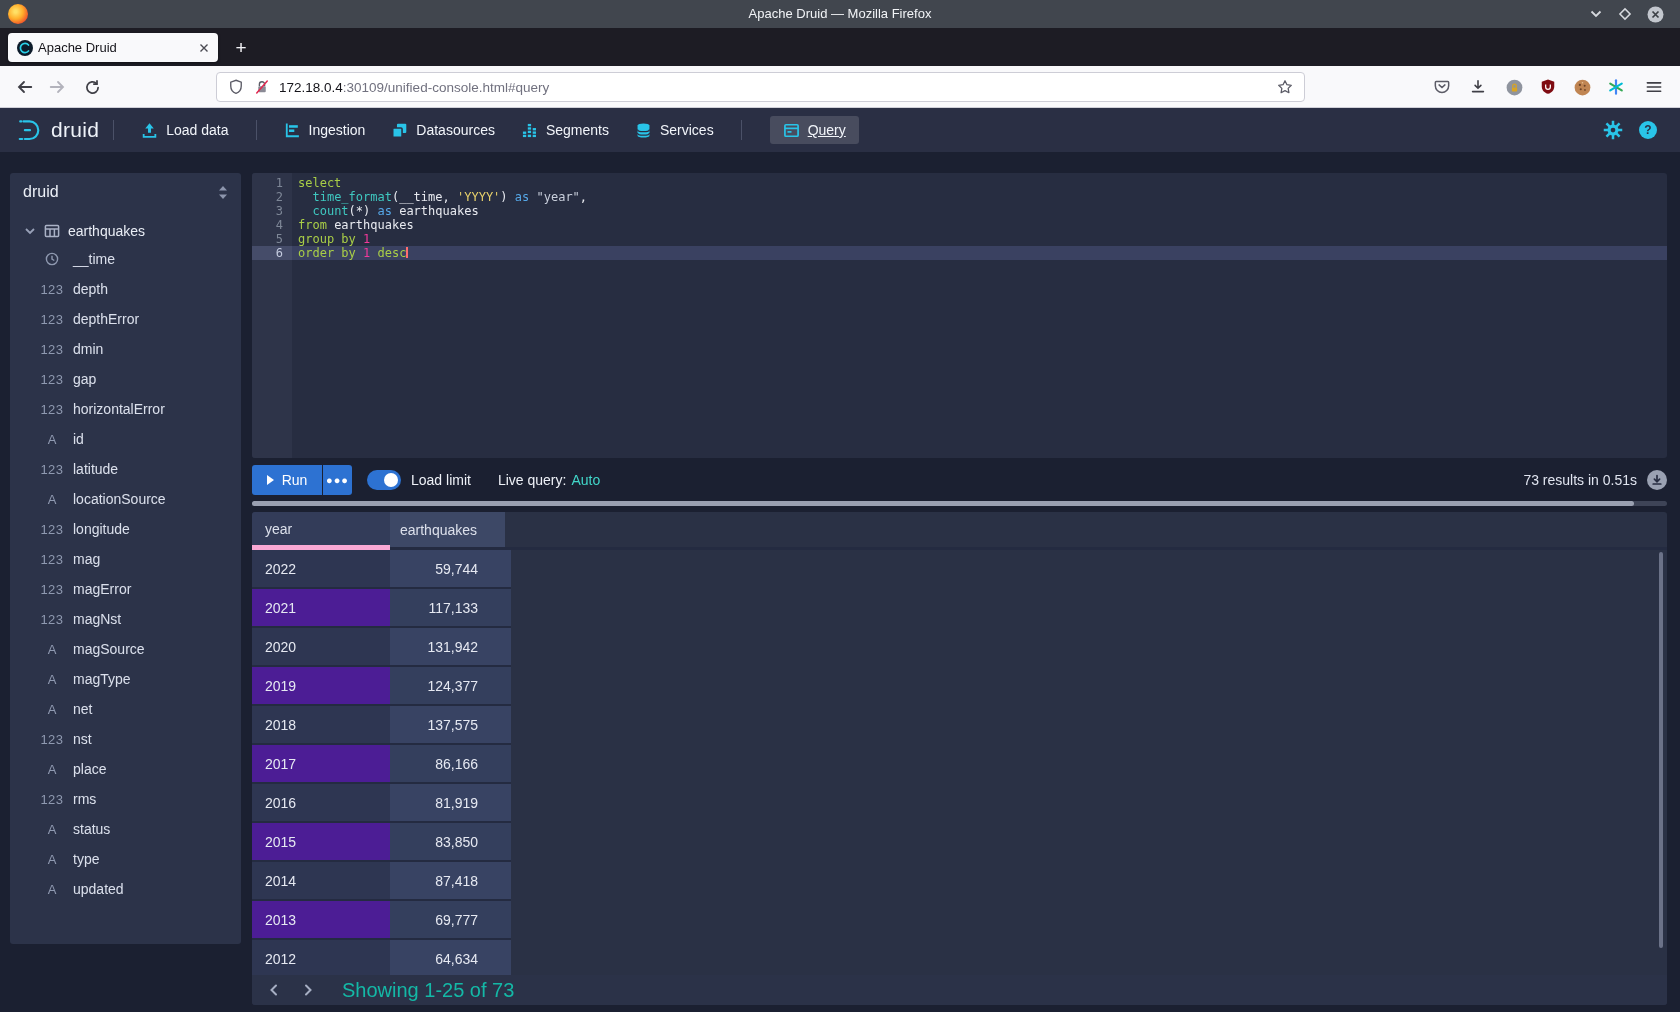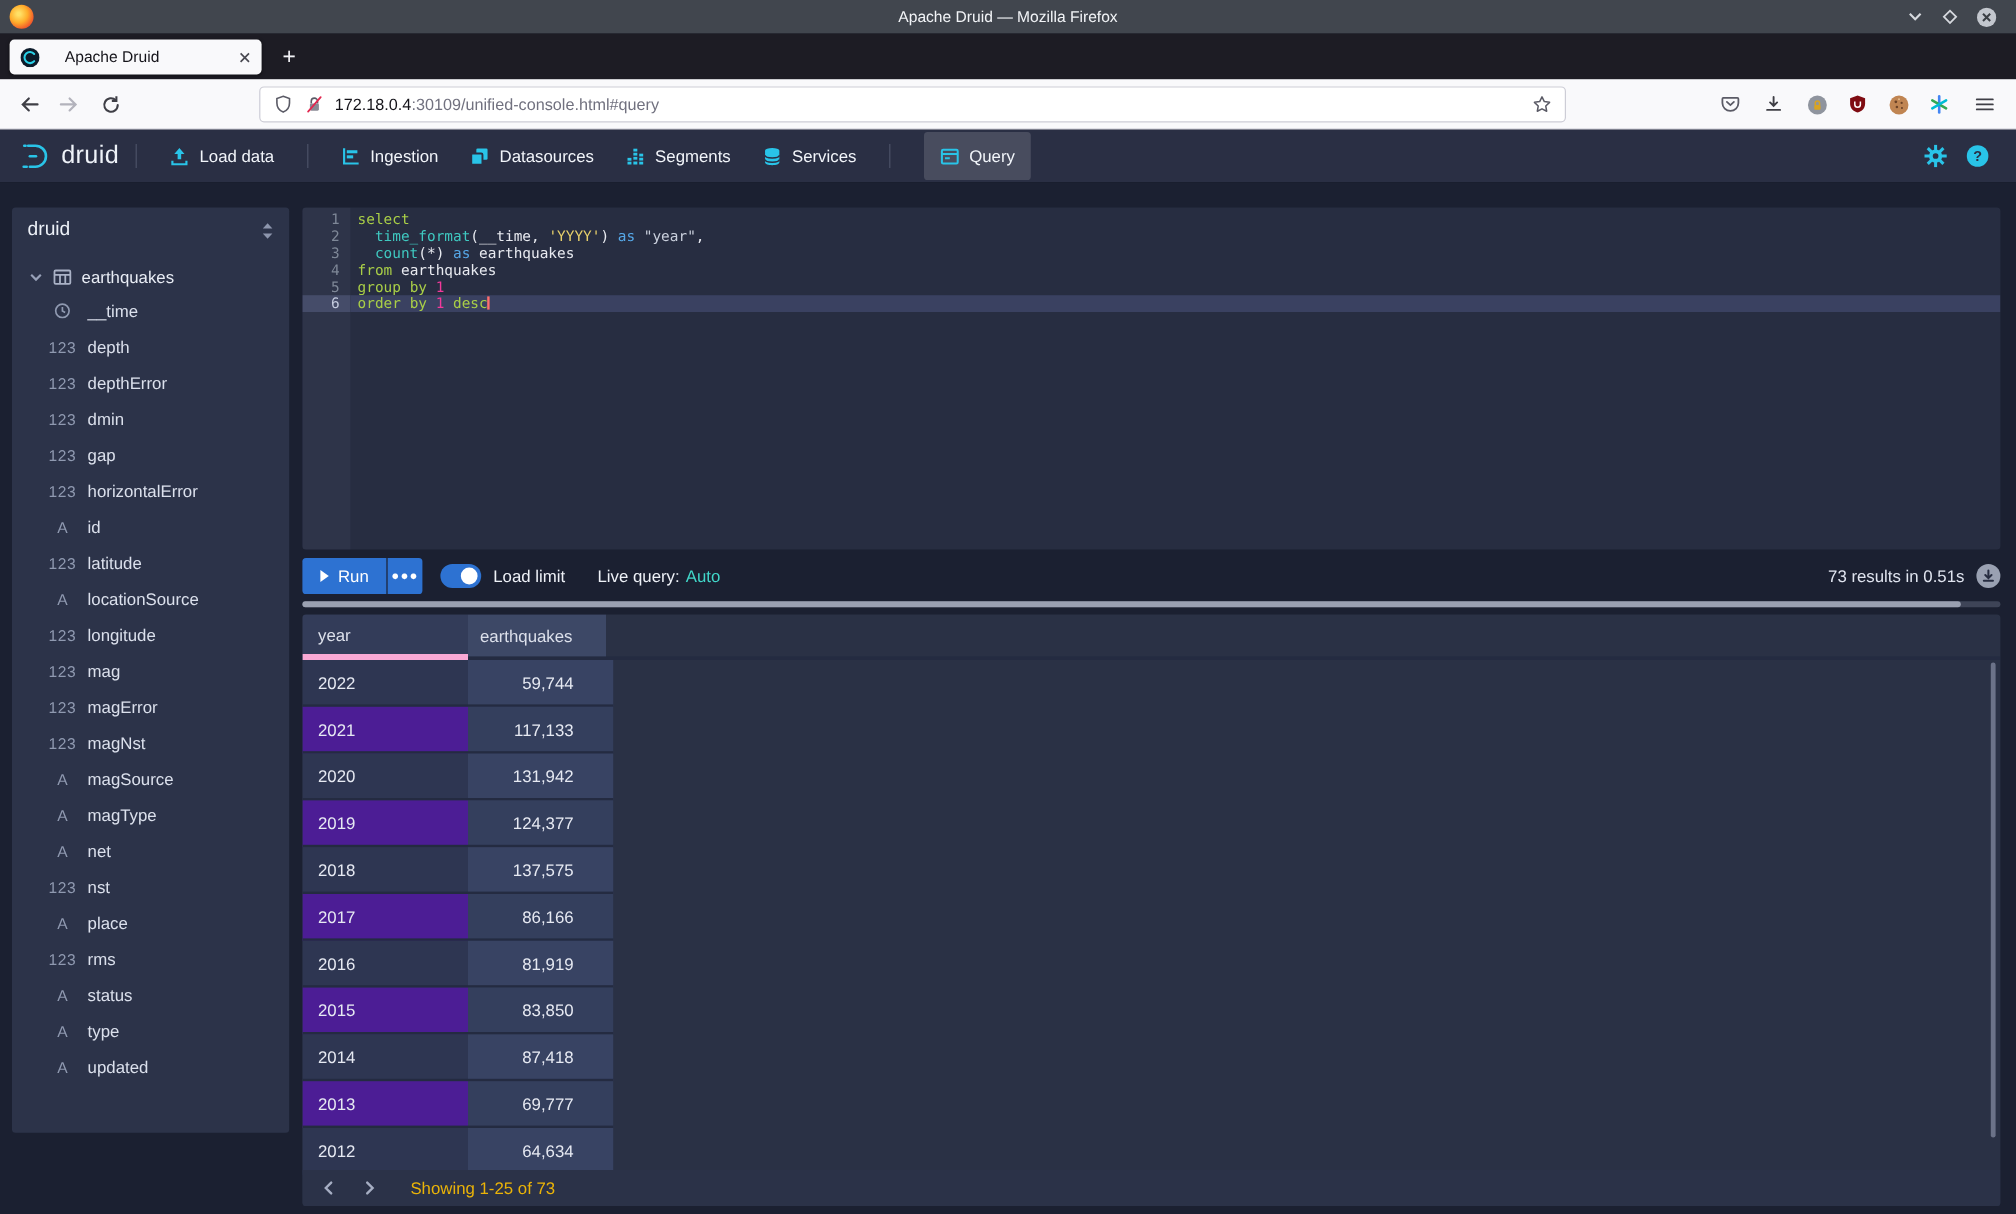--- a/index.html
+++ b/index.html
@@ -11,41 +11,41 @@
   .titlebar { position:absolute; left:0; top:0; width:1680px; height:28px; background:#41464e; }
   .ff-logo { position:absolute; left:8px; top:4px; width:20px; height:20px; border-radius:50%;
     background:radial-gradient(circle at 38% 38%, #ffe066 8%, #ffae2b 42%, #f25c2a 72%, #c42a69 100%); }
   .win-title { position:absolute; left:0; right:0; top:0; height:28px; line-height:28px; text-align:center;
     font-size:13px; color:#f2f4f7; }
   .win-controls { position:absolute; right:16px; top:0; height:28px; display:flex; align-items:center; gap:15px; }
 
   
   .tabbar { position:absolute; left:0; top:28px; width:1680px; height:38px; background:#1d1c24; }
   .tab { position:absolute; left:8px; top:5px; width:210px; height:29px; background:#f9f9fb; border-radius:4px;
-    display:flex; align-items:center; gap:21px; padding:0 9px; box-shadow:0 1px 3px rgba(0,0,0,.4); }
+    display:flex; align-items:center; gap:5px; padding:0 9px; box-shadow:0 1px 3px rgba(0,0,0,.4); }
   .tab-title { flex:1; font-size:13px; color:#15141a; white-space:nowrap; overflow:hidden; }
   .newtab { position:absolute; left:228px; top:7px; width:26px; height:26px; color:#f3f3f7; font-size:19px;
     display:flex; align-items:center; justify-content:center; border-radius:4px; }
 
   
   .toolbar { position:absolute; left:0; top:66px; width:1680px; height:42px; background:#f9f9fb; border-bottom:1px solid #d0d0d8; }
   .tb-ico { position:absolute; top:9px; width:24px; height:24px; display:flex; align-items:center; justify-content:center; border-radius:4px; }
   .urlbar { position:absolute; left:216px; top:6px; width:1089px; height:30px; background:#ffffff; border:1px solid #cdcdd6;
     border-radius:4px; display:flex; align-items:center; padding:0 10px; gap:8px; }
   .url-text { flex:1; font-size:13.5px; white-space:nowrap; overflow:hidden; }
   .url-host { color:#15141a; }
   .url-rest { color:#71717f; }
 
   
   .appnav { position:absolute; left:0; top:108px; width:1680px; height:44px; background:#2a2f44; display:flex; align-items:center; padding:0 0 0 16px; }
   .brand { display:flex; align-items:center; gap:7px; }
   .brand-text { font-size:21px; color:#eef2f8; letter-spacing:.3px; }
   .nav-div { width:1px; height:20px; background:#4b5168; margin:0 14px; }
   .nav-item { height:44px; display:flex; align-items:center; gap:8px; padding:0 13px; font-size:14px; color:#f2f5fa; cursor:pointer; }
-  .nav-item.active { height:40px; background:rgba(255,255,255,0.14); border-radius:3px; margin-left:14px; }
+  .nav-item.active { height:28px; background:rgba(255,255,255,0.14); border-radius:3px; margin-left:14px;text-decoration:underline; }
   .nav-right { margin-left:auto; display:flex; align-items:center; gap:15px; padding-right:22px; }
 
   
   .appbody { position:absolute; left:0; top:152px; width:1680px; height:860px; background:#1b2031; }
 
   
   .sidebar { position:absolute; left:10px; top:21px; width:231px; height:771px; background:#2c3349; border-radius:3px; }
   .schema-row { height:38px; display:flex; align-items:center; padding:0 13px; }
   .schema-name { font-size:16px; color:#ecf0f7; flex:1; }
   .tree-row { height:30px; margin-top:5px; display:flex; align-items:center; gap:8px; padding-left:14px;
@@ -100,21 +100,21 @@
   .trow { height:39px; display:flex; }
   .td { border-bottom:2px solid #242b41; font-size:14px; color:#e6e9f2; display:flex; align-items:center; cursor:pointer; }
   .td.c1 { width:138px; padding-left:13px; background:#4c1d95; }
   .td.c2 { width:121px; justify-content:flex-end; padding-right:33px; background:#343f5d; }
   .trow:nth-child(odd) .c1 { background:#2e3652; }
   .trow:nth-child(odd) .c2 { background:#384363; }
   .tfill { flex:1; }
   .vscroll { position:absolute; right:4px; top:40px; width:4px; height:396px; background:#6b7288; border-radius:2px; }
   .pager { position:absolute; left:0; right:0; bottom:0; height:30px; background:#2b3248; display:flex; align-items:center;
     padding-left:14px; gap:18px; }
-  .pager-text { margin-left:8px; font-size:14px; color:#eab308; }
+  .pager-text { margin-left:8px; font-size:20px; color:#14b8a6; }
   .pgbtn { width:16px; height:16px; display:flex; align-items:center; justify-content:center; cursor:pointer; }
 </style>
 </head>
 <body>
 
 <div class="titlebar">
   <div class="ff-logo"></div>
   <div class="win-title">Apache Druid — Mozilla Firefox</div>
   <div class="win-controls">
     <span>

